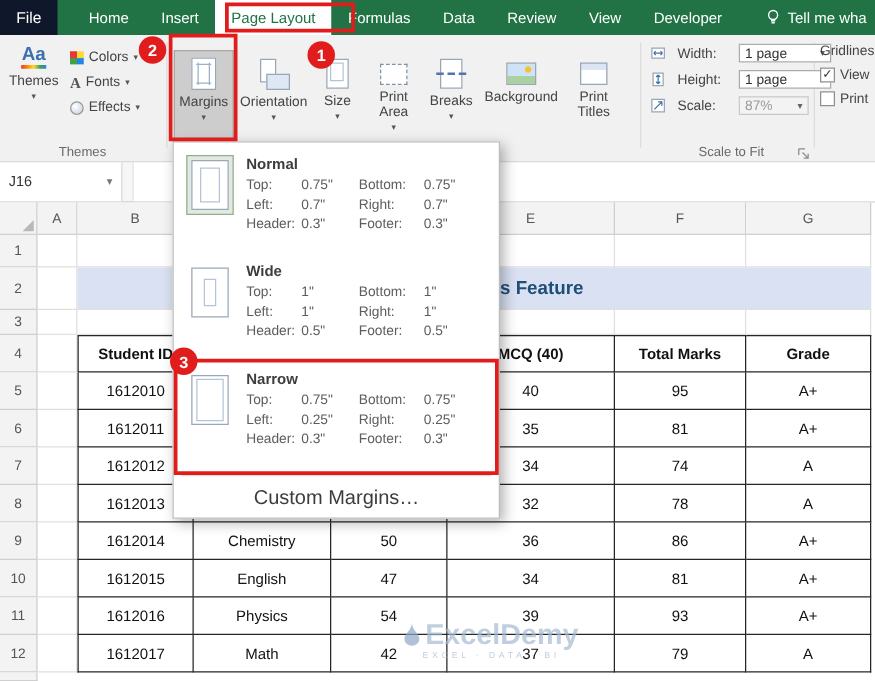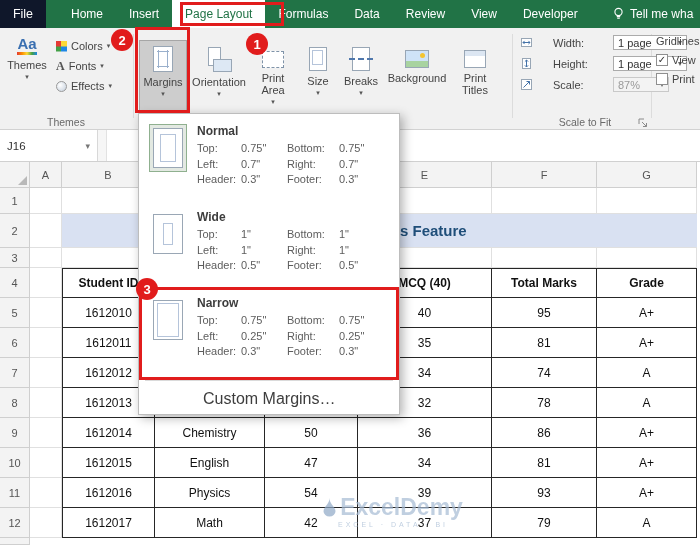--- a/index.html
+++ b/index.html
@@ -21,21 +21,21 @@
 .bigbtn{display:flex;flex-direction:column;align-items:center;padding-top:5px;width:46px;height:82px;font-size:11px;color:#444;border:1px solid transparent}
 .bigbtn .rlabel{text-align:center;line-height:12px;margin-top:4px}
 .rarrow{font-size:7px;color:#555;margin-top:2px}
 .bigbtn.pressed{background:#cdcdcd;border-color:#a6a6a6}
 .themes-grp{position:absolute;left:4px;top:2px;display:flex;gap:6px}
 .mini-col{display:flex;flex-direction:column;gap:8px;padding-top:10px}
 .minibtn{display:flex;align-items:center;gap:4px;font-size:11px;color:#444;white-space:nowrap}
 .minibtn .ma{font-size:7px;color:#555}
 .pagesetup-grp{position:absolute;left:139px;top:12px;display:flex;gap:4px;align-items:flex-start}
 .scale-grp{position:absolute;left:520px;top:7px;display:flex;flex-direction:column;gap:6px}
-.scale-row{display:flex;align-items:center;gap:20px;font-size:11px;color:#444}
+.scale-row{display:flex;align-items:center;gap:9px;font-size:11px;color:#444}
 .scale-row .lbl{width:40px}
 .combo{width:74px;height:15px;border:1px solid #ababab;background:#fff;display:flex;align-items:center;justify-content:space-between;padding:0 4px;font-size:11px;color:#333}
 .combo .ca{font-size:8px;color:#666}
 .combo.disabled{background:#f3f3f3;color:#9a9a9a;border-color:#c9c9c9;width:56px}
 .sheetopt-grp{position:absolute;left:656px;top:7px;width:70px;font-size:11px;color:#444}
 .cbrow{display:flex;align-items:center;gap:4px;margin-top:7px}
 .cbx{width:12px;height:12px;border:1px solid #8f8f8f;background:#fff;font-size:10px;line-height:10px;color:#333;display:flex;align-items:center;justify-content:center}
 .launcher{position:absolute;left:638px;top:89px}
 
 
@@ -172,28 +172,28 @@
         <span class="rarrow">▾</span>
       </div>
       <div class="bigbtn" style="width:56px">
         <span class="icon-orient">
             <span class="p1"></span>
             <span class="p2"></span>
           </span>
         <span class="rlabel">Orientation</span>
         <span class="rarrow">▾</span>
       </div>
+      <div class="bigbtn" style="width:38px">
+        <span class="icon-size"></span>
+        <span class="rlabel">Size</span>
+        <span class="rarrow">▾</span>
+      </div>
       <div class="bigbtn" style="width:44px">
         <span class="icon-parea"></span>
         <span class="rlabel">Print Area</span>
-        <span class="rarrow">▾</span>
-      </div>
-      <div class="bigbtn" style="width:38px">
-        <span class="icon-size"></span>
-        <span class="rlabel">Size</span>
         <span class="rarrow">▾</span>
       </div>
       <div class="bigbtn" style="width:40px">
         <span class="icon-breaks"></span>
         <span class="rlabel">Breaks</span>
         <span class="rarrow">▾</span>
       </div>
       <div class="bigbtn" style="width:64px">
         <span class="icon-bg"></span>
         <span class="rlabel">Background</span>

